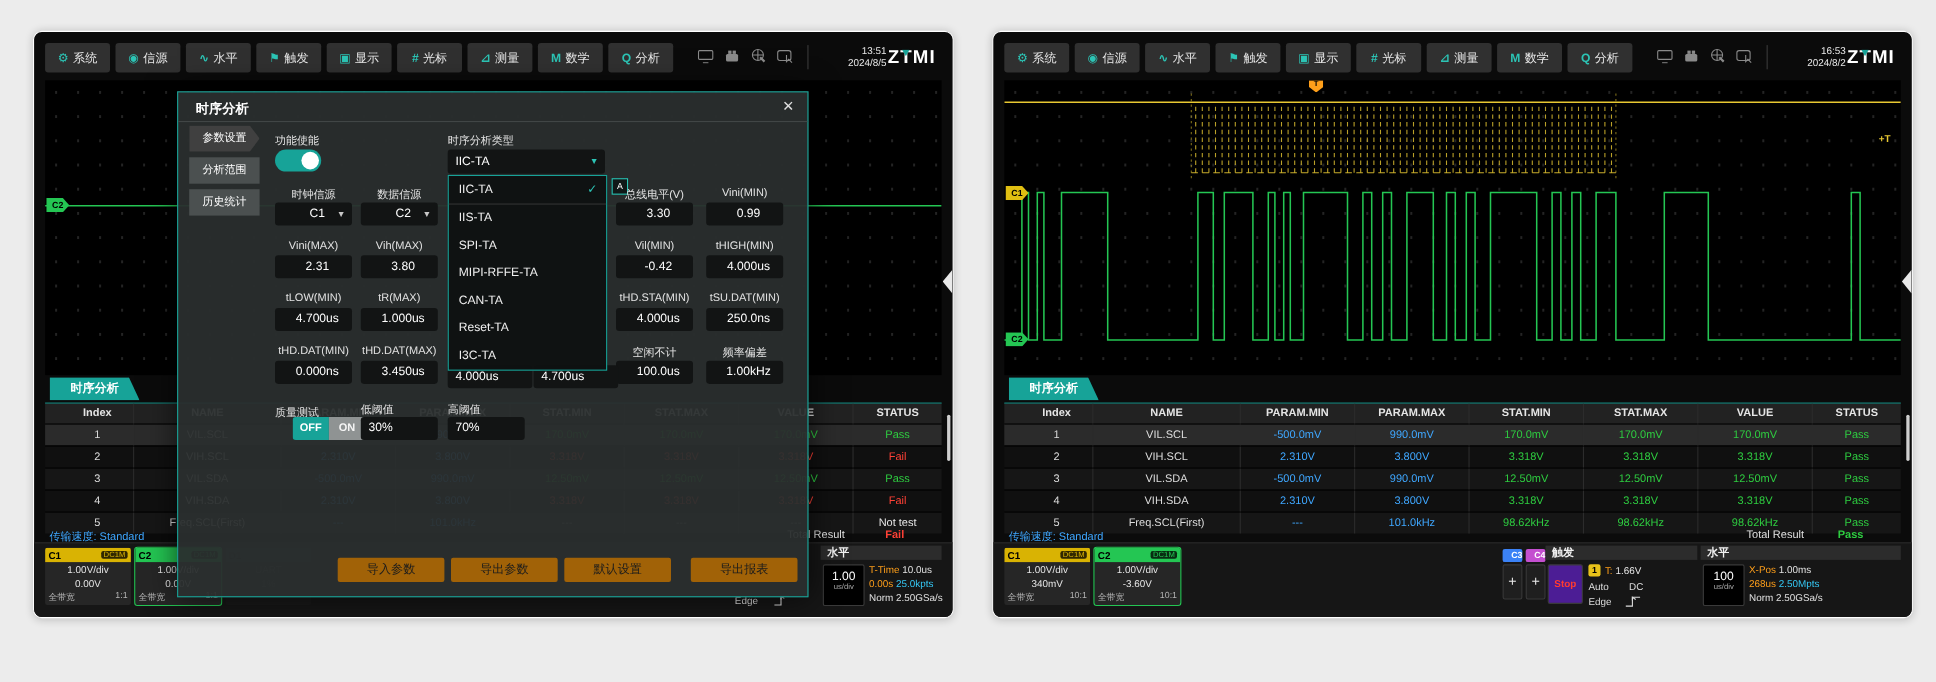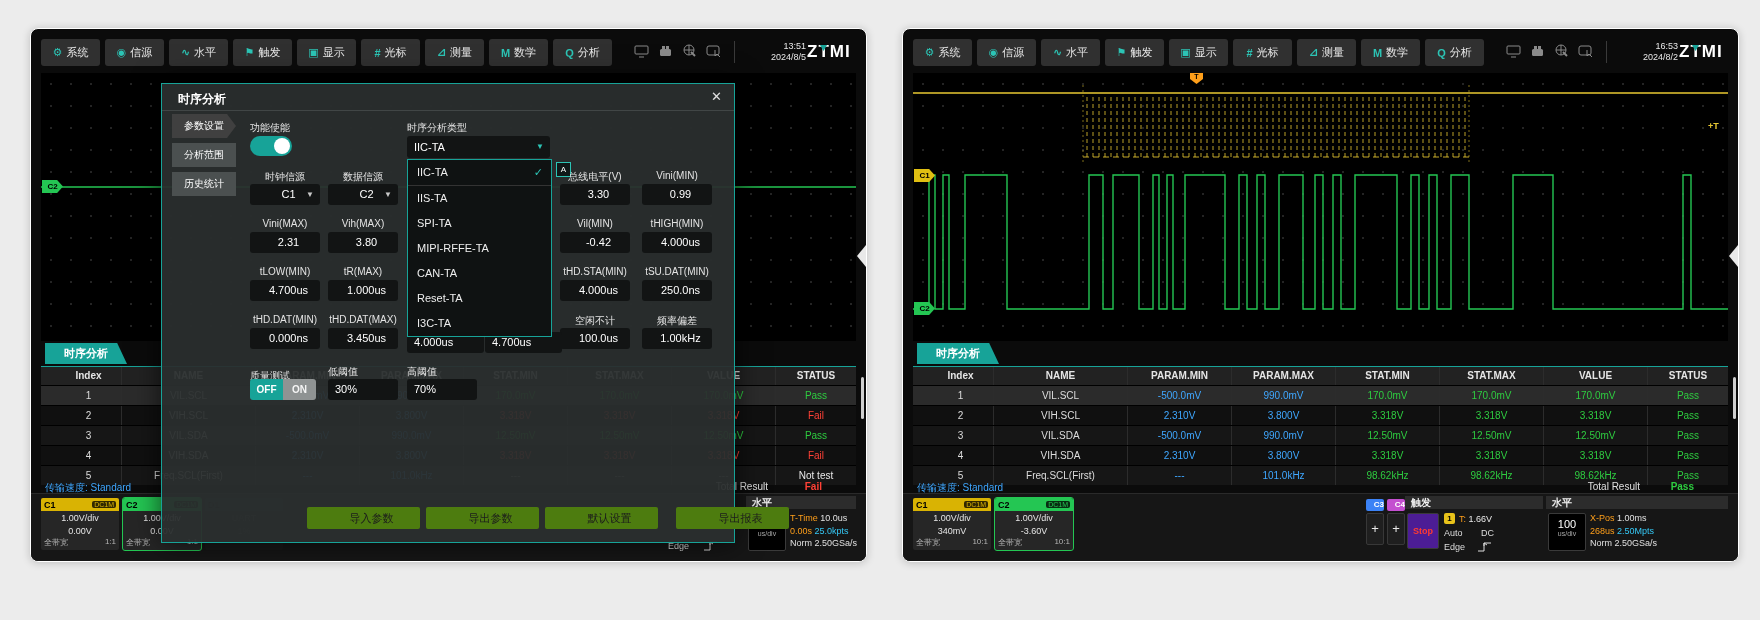--- a/index.html
+++ b/index.html
@@ -121,26 +121,26 @@
           font-size:8px;text-align:center;line-height:13px;background:rgba(10,20,20,.8);}
   .ddl{position:absolute;left:245px;top:75px;width:143px;background:rgba(14,18,18,.97);
        border:1px solid #17a398;z-index:10;}
   .ddi{height:25px;line-height:25px;color:#eee;font-size:11px;padding:0 9px;position:relative;cursor:pointer;}
   .ddi:first-of-type{border-bottom:1px solid #333;}
   .ddchk{position:absolute;right:8px;color:#2cc4b5;}
   .dcol{position:absolute;width:70px;top:86px;}
   .dfield{height:48px;position:relative;text-align:center;}
   .dfield .flb{display:block;height:14px;color:#e3e3e3;font-size:10px;white-space:nowrap;}
   .hinp{position:absolute;width:70px;top:248px;}
-  .qseg{position:absolute;left:0;top:14px;display:flex;border-radius:3px;overflow:hidden;}
+  .qseg{position:absolute;left:16px;top:14px;display:flex;border-radius:3px;overflow:hidden;}
   .qseg span{width:33px;height:21px;font-size:10px;font-weight:bold;text-align:center;line-height:21px;cursor:pointer;}
   .qoff{background:#17a398;color:#fff;} .qon{background:#8f9393;color:#f5f5f5;}
   .dbtns{position:absolute;left:145px;top:423px;display:flex;}
-  .dbtn{width:97px;height:22px;background:#4d7c0f;color:#1c1c1c;font-size:11px;text-align:center;
-        line-height:22px;border-radius:2px;margin-right:6px;cursor:pointer;padding-left:16px;}
+  .dbtn{width:97px;height:22px;background:#a16207;color:#1c1c1c;font-size:11px;text-align:center;
+        line-height:22px;border-radius:2px;margin-right:6px;cursor:pointer;}
   .dbtn:last-child{margin-left:12px;}
 
   .ltrg-edge{position:absolute;left:637px;top:47px;font-size:9px;color:#ddd;}
 </style>
 </head>
 <body>
 
 <div id="stage">
 
   <div class="panel" id="panelL">

